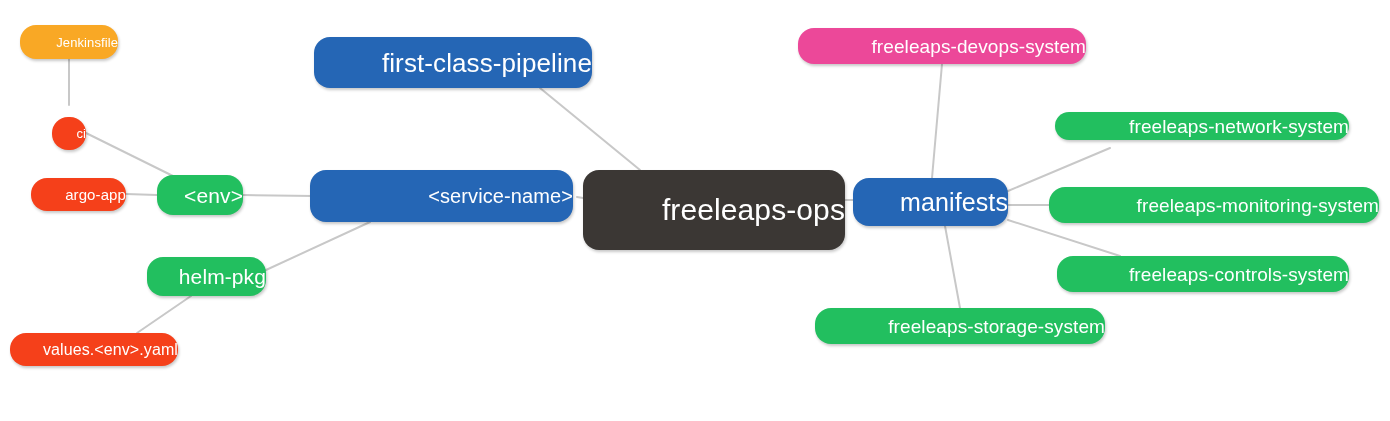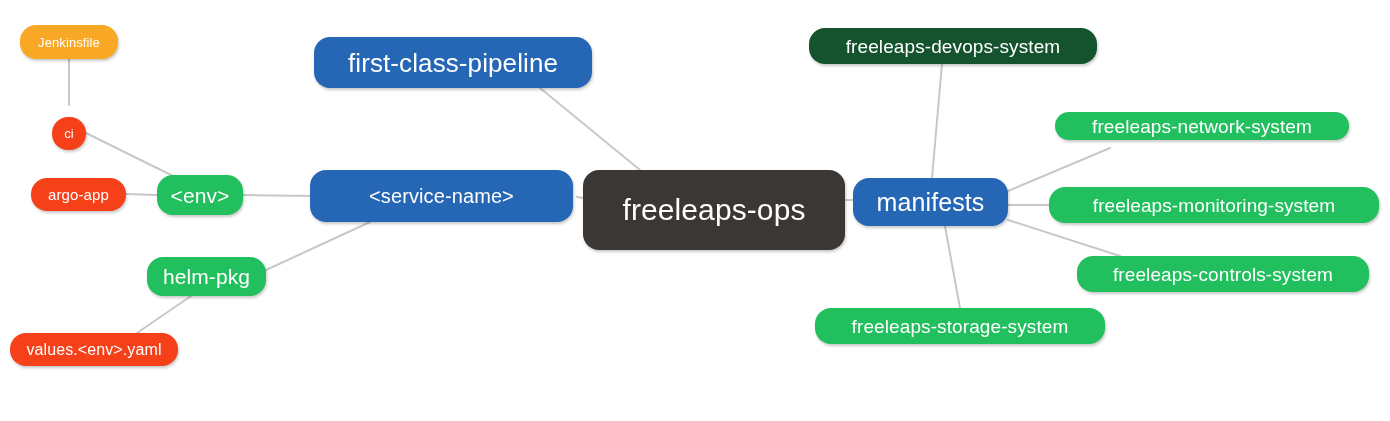--- a/index.html
+++ b/index.html
@@ -24,21 +24,21 @@
     top: 0;
     width: 1390px;
     height: 421px;
     pointer-events: none;
   }
   .node {
     position: absolute;
     box-sizing: border-box;
     display: flex;
     align-items: center;
-    justify-content: center;
+    justify-content: flex-end;
     color: #ffffff;
     border-radius: 16px;
     white-space: nowrap;
     box-shadow: 1px 2px 3px rgba(0,0,0,0.22);
     line-height: 1;
     letter-spacing: 0.1px;
   }
   .node-label {
     display: block;
     white-space: nowrap;
@@ -88,29 +88,29 @@
       </div>
       <div class="node" style="left: 310px; top: 170px; width: 263px; height: 52px; background: rgb(37, 102, 181); font-size: 20px;">
         <span class="node-label">&lt;service-name&gt;</span>
       </div>
       <div class="node" style="left: 583px; top: 170px; width: 262px; height: 80px; background: rgb(59, 55, 52); font-size: 30px;">
         <span class="node-label">freeleaps-ops</span>
       </div>
       <div class="node" style="left: 853px; top: 178px; width: 155px; height: 48px; background: rgb(37, 102, 181); font-size: 25px;">
         <span class="node-label">manifests</span>
       </div>
-      <div class="node" style="left: 798px; top: 28px; width: 288px; height: 36px; background: #14532d; font-size: 19px; margin-left: 11px;">
+      <div class="node" style="left: 798px; top: 28px; width: 288px; height: 36px; background: #ec4899; font-size: 19px;">
         <span class="node-label">freeleaps-devops-system</span>
       </div>
       <div class="node" style="left: 1055px; top: 112px; width: 294px; height: 28px; background: rgb(34, 191, 95); font-size: 19px;">
         <span class="node-label">freeleaps-network-system</span>
       </div>
       <div class="node" style="left: 1049px; top: 187px; width: 330px; height: 36px; background: rgb(34, 191, 95); font-size: 19px;">
         <span class="node-label">freeleaps-monitoring-system</span>
       </div>
-      <div class="node" style="left: 1057px; top: 256px; width: 292px; height: 36px; background: rgb(34, 191, 95); font-size: 19px; margin-left: 20px;">
+      <div class="node" style="left: 1057px; top: 256px; width: 292px; height: 36px; background: rgb(34, 191, 95); font-size: 19px;">
         <span class="node-label">freeleaps-controls-system</span>
       </div>
       <div class="node" style="left: 815px; top: 308px; width: 290px; height: 36px; background: rgb(34, 191, 95); font-size: 19px;">
         <span class="node-label">freeleaps-storage-system</span>
       </div>
     </div>
 </div>
 
 </body></html>

